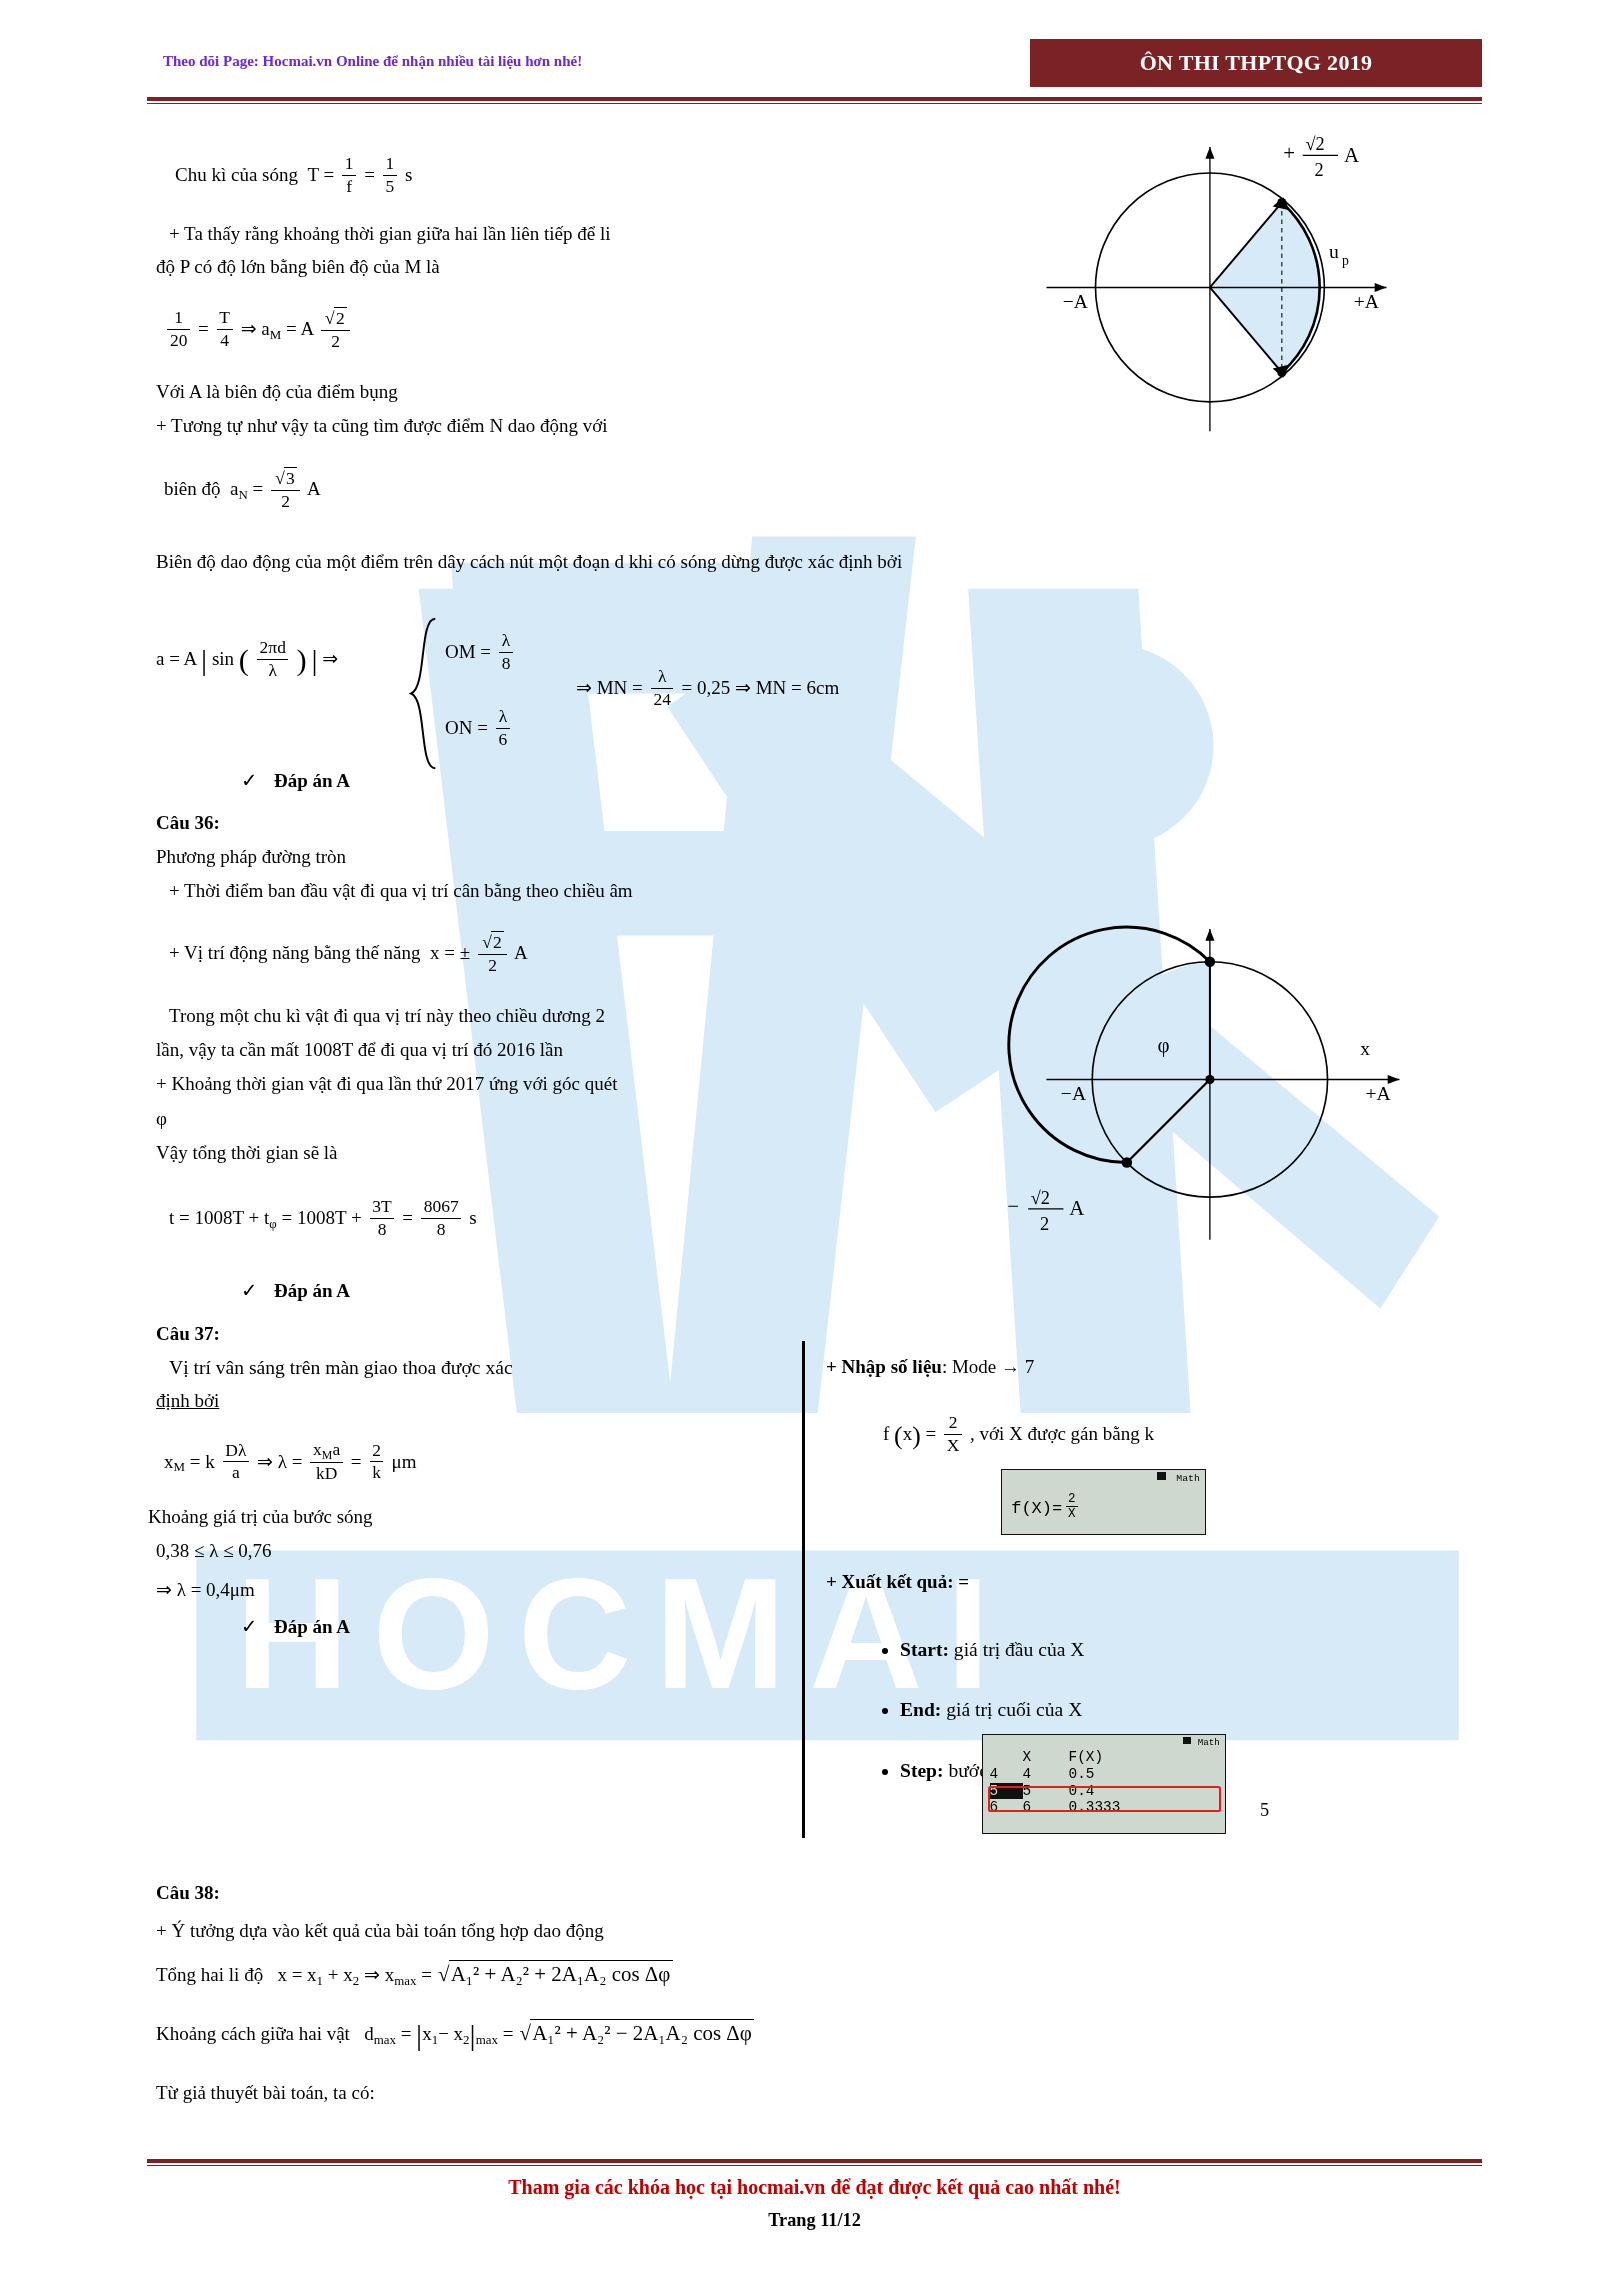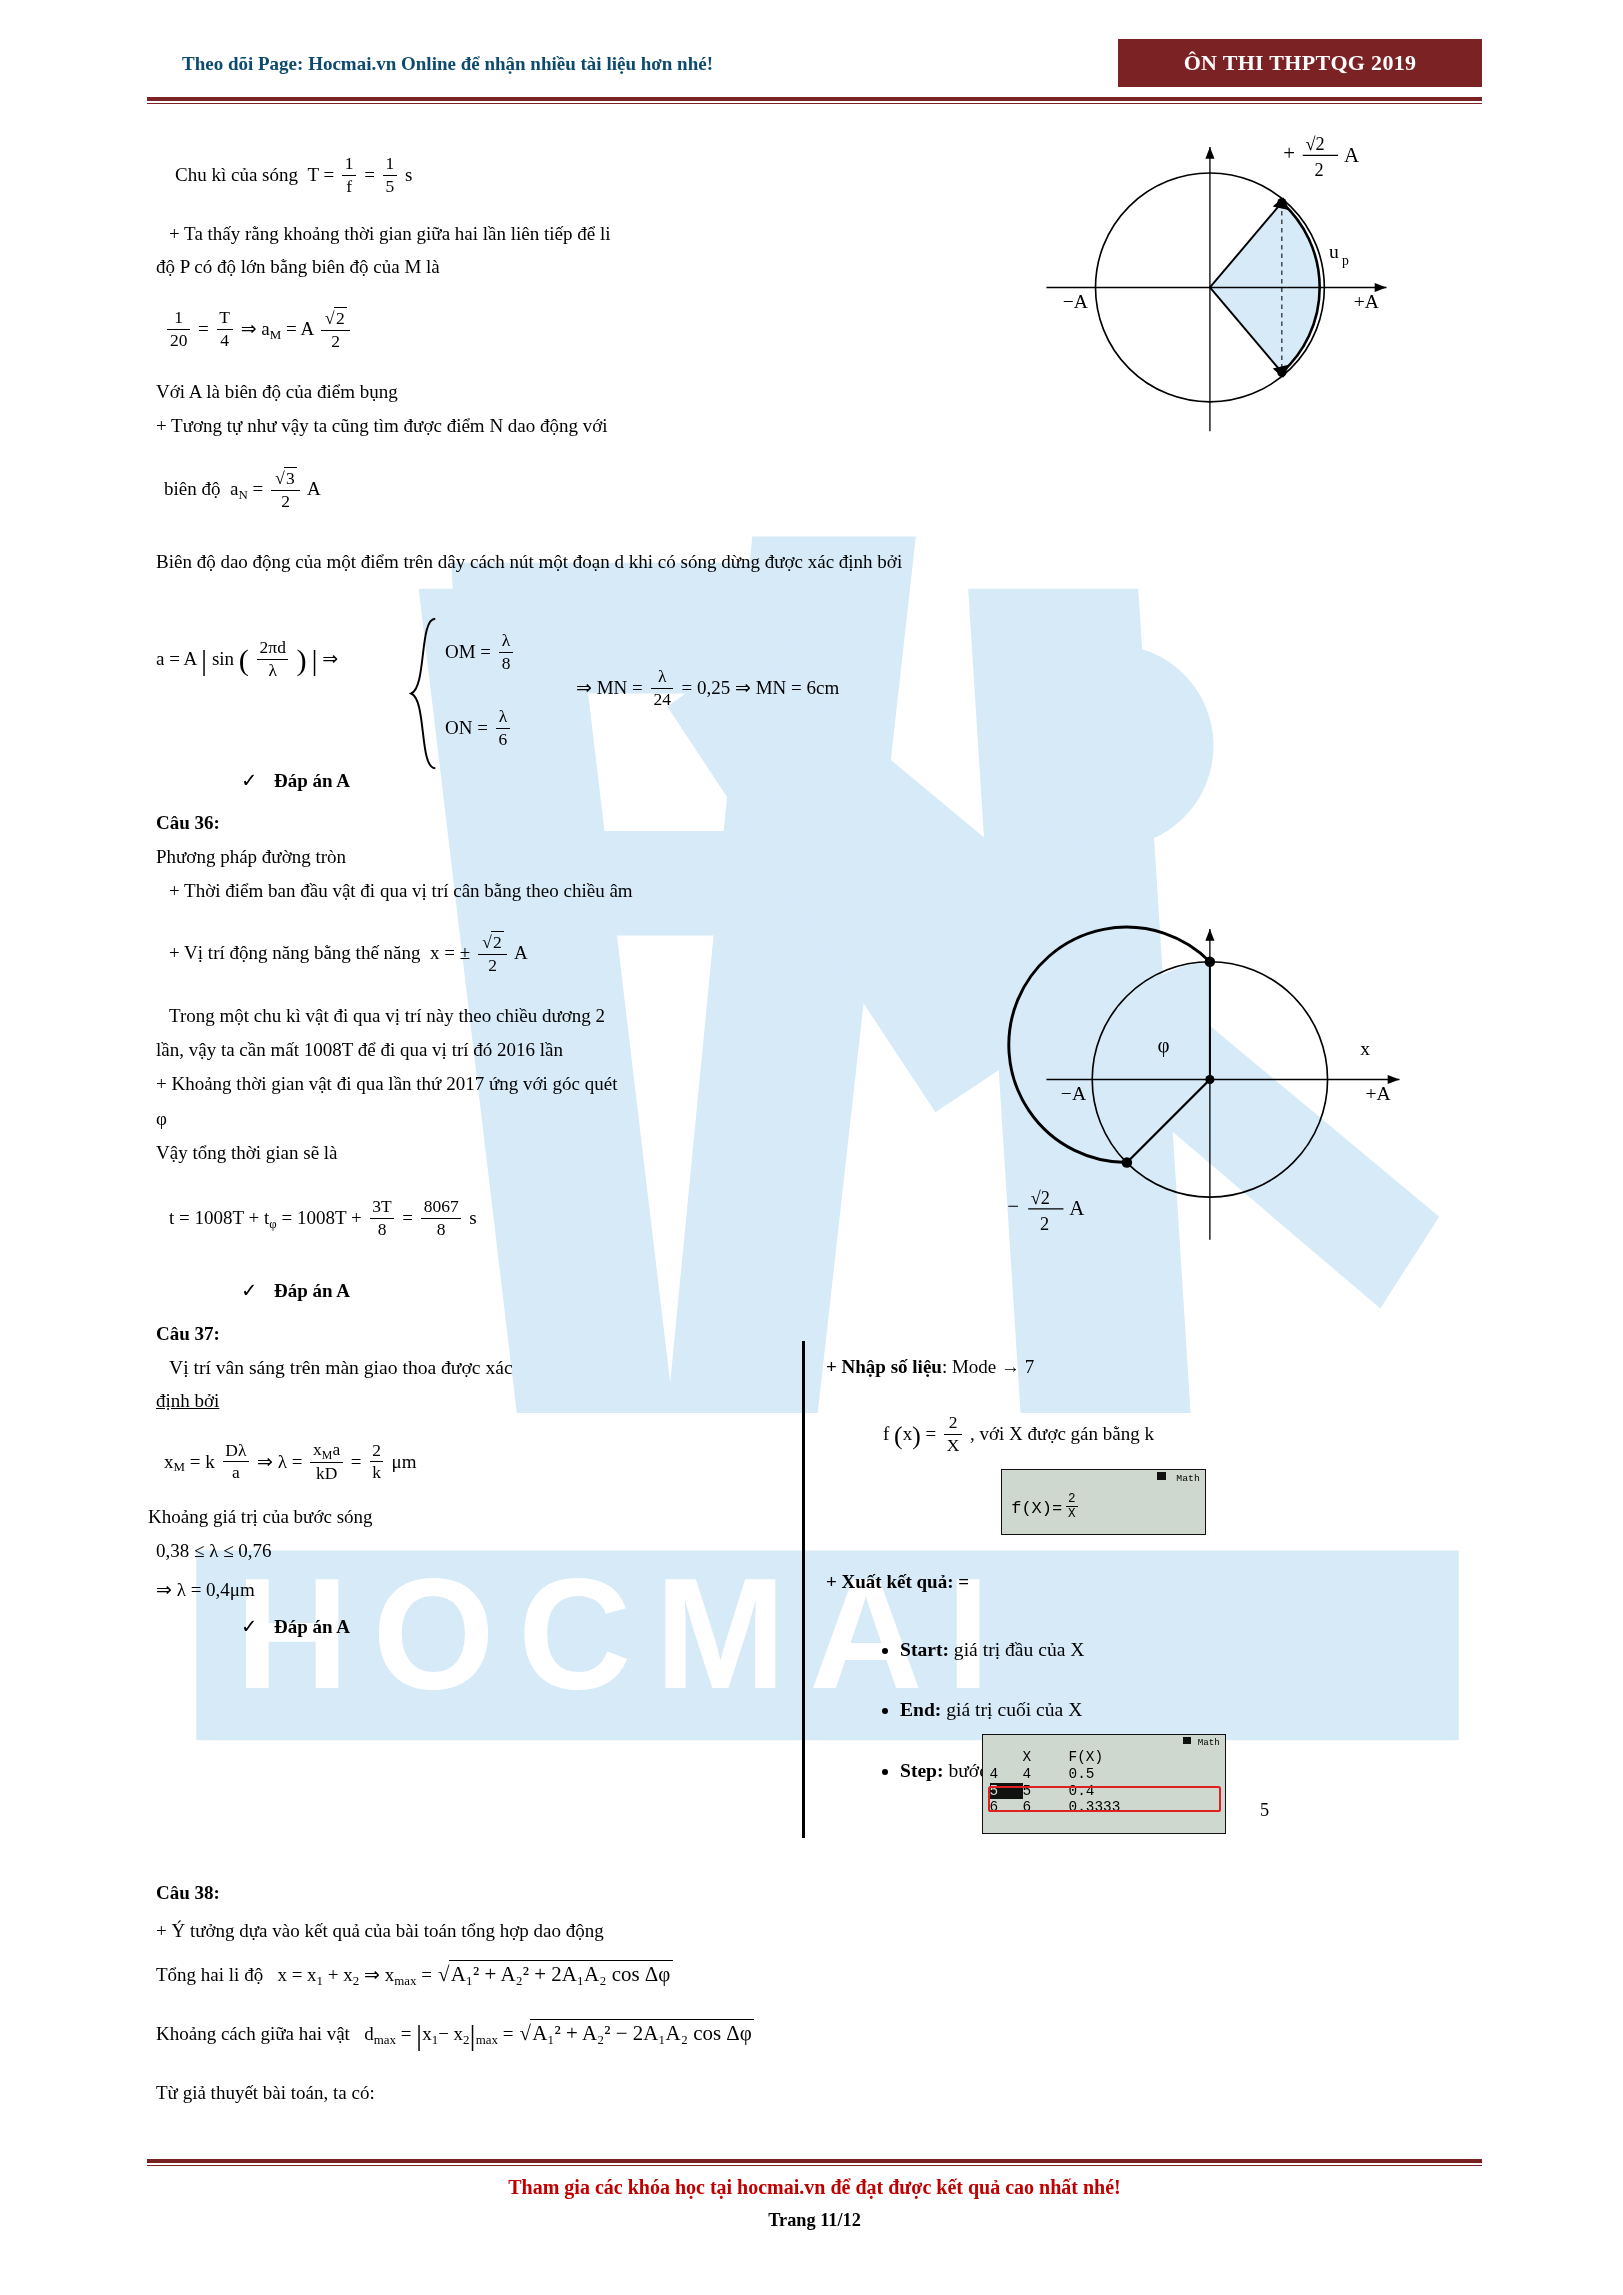--- a/index.html
+++ b/index.html
@@ -11,22 +11,22 @@
     position:relative;
     overflow:hidden;
   }
   .page{position:absolute;inset:0;}
 
   
   .watermark{position:absolute;left:0;top:0;width:1623px;height:2295px;pointer-events:none;z-index:0;}
 
   
   .header{position:absolute;left:147px;top:39px;width:1335px;height:59px;}
-  .header-left{position:absolute;left:35px;top:14.4px;font-weight:bold;color:#0c4a6e;font-size:19px;}
-  .header-right{position:absolute;right:0;top:0;width:364px;height:48px;background:#7b2224;}
+  .header-left{position:absolute;left:16px;top:14.4px;font-weight:bold;color:#6d28d9;font-size:15px;}
+  .header-right{position:absolute;right:0;top:0;width:452px;height:48px;background:#7b2224;}
   .header-right span{display:block;text-align:center;line-height:48px;color:#fff;font-weight:bold;font-size:22px;letter-spacing:0.3px;}
   .header-rule{position:absolute;left:147px;top:97px;width:1335px;height:3.9px;background:#7b2224;}
   .header-rule2{position:absolute;left:147px;top:103px;width:1335px;height:1.3px;background:#7b2224;}
 
   
   .footer-rule{position:absolute;left:147px;top:2159px;width:1335px;height:3.9px;background:#7b2224;}
   .footer-rule2{position:absolute;left:147px;top:2165px;width:1335px;height:1.3px;background:#7b2224;}
   .footer-text{position:absolute;left:147px;top:2176px;width:1335px;text-align:center;font-weight:bold;color:#c00000;font-size:20px;}
   .footer-page{position:absolute;left:147px;top:2210px;width:1335px;text-align:center;font-weight:bold;font-size:18.3px;color:#000;}
 

